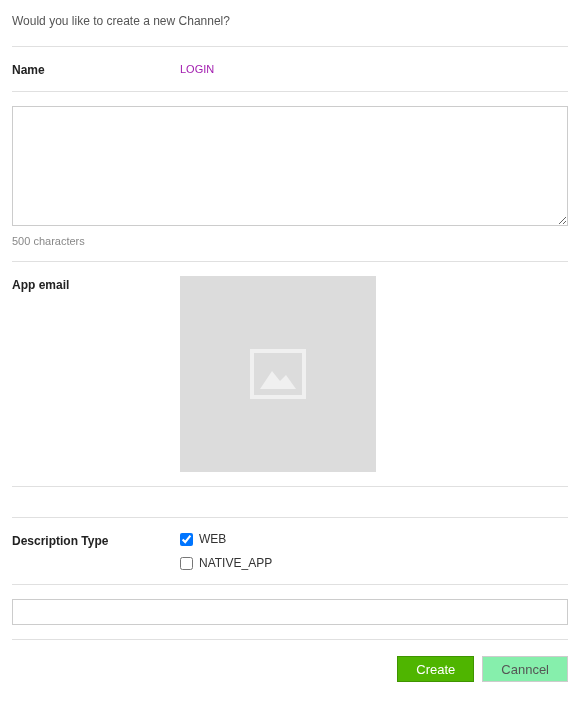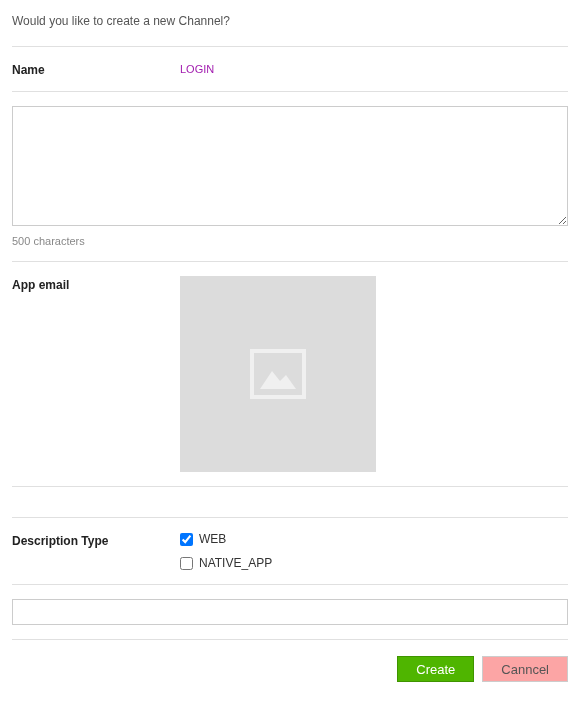--- a/index.html
+++ b/index.html
@@ -71,21 +71,21 @@
       border: 1px solid #ccc;
       cursor: pointer;
       font-family: inherit;
     }
     .btn-primary {
       background: #4fb500;
       border-color: #3f9400;
       color: #fff;
     }
     .btn-secondary {
-      background: #fca5a5;
+      background: #86efac;
       color: #555;
     }
   </style>
 </head>
 <body>
 
 <div class="intro">Would you like to create a new Channel?</div>
 
 <div class="row">
   <div class="label-col">Name</div>

